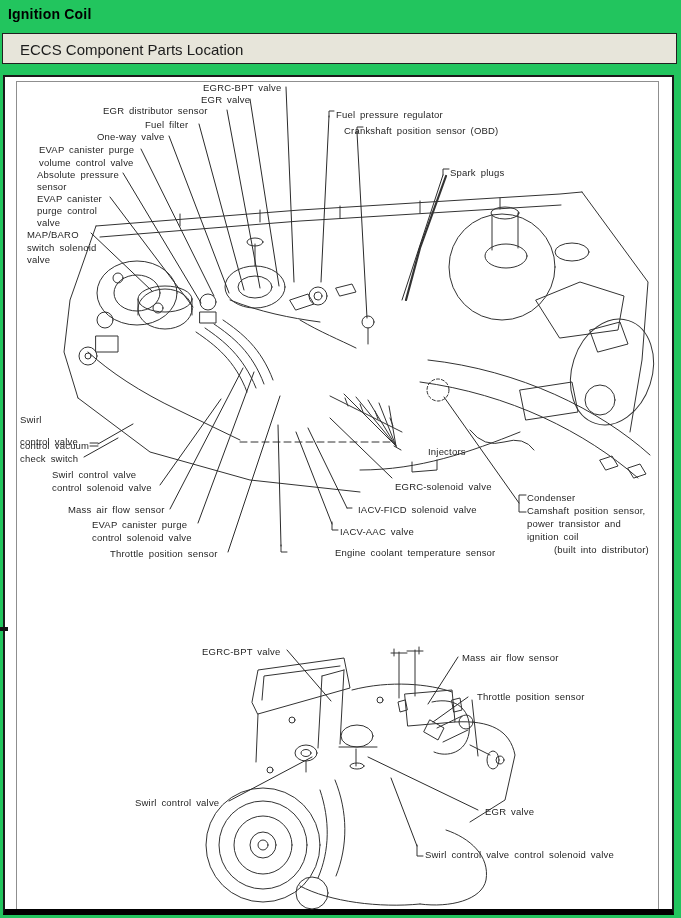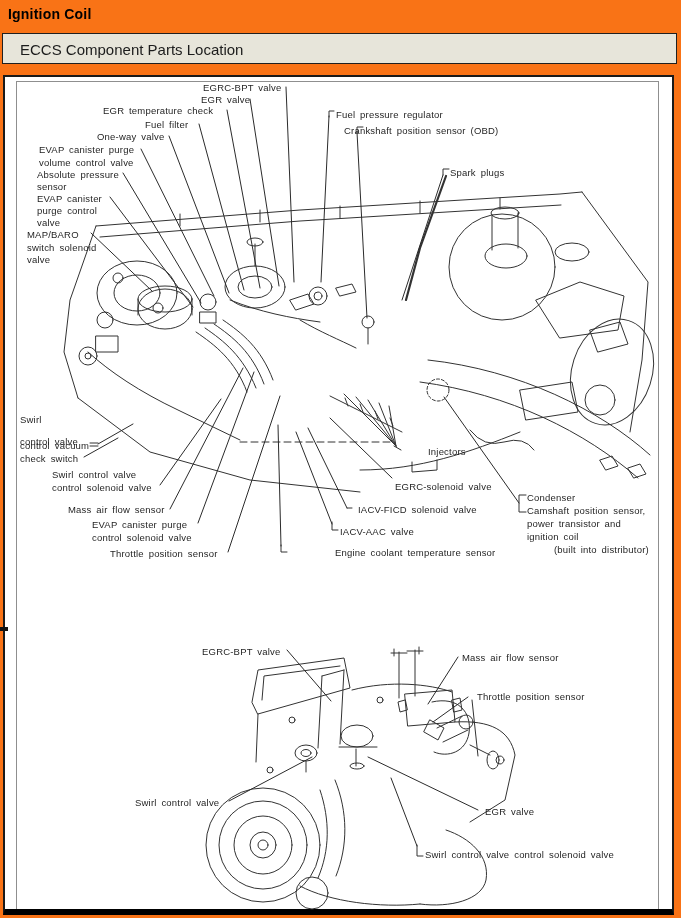--- a/index.html
+++ b/index.html
@@ -4,21 +4,21 @@
 <style>
   :root{
     --header-bg:#e7e5da;
     --frame-dark:#1a1a1a;
     --ink:#1f1f1f;
     --fig-frame:#8f8f8f;
   }
   html,body{margin:0;padding:0;background:#ffffff;}
   body{width:681px;height:918px;overflow:hidden;
        font-family:"Liberation Sans",sans-serif;}
-  .screen{position:relative;width:681px;height:918px;background:#f97316;}
+  .screen{position:relative;width:681px;height:918px;background:#22c55e;}
 
   .page-title{position:absolute;left:8px;top:6px;font-size:14px;font-weight:bold;
               color:#000;letter-spacing:0.2px;}
 
   .section-bar{position:absolute;left:2px;top:33px;width:675px;height:31px;
                box-sizing:border-box;background:var(--header-bg);
                border:1px solid #202020;}
   .section-bar span{display:block;margin:7px 0 0 17px;font-size:15px;color:#1c1c1c;}
 
   .panel{position:absolute;left:3px;top:75px;width:671px;height:840px;
@@ -219,21 +219,21 @@
         <line x1="468" y1="697" x2="433" y2="722"></line>
         <line x1="229" y1="801" x2="312" y2="757"></line>
         <line x1="478" y1="810" x2="368" y2="757"></line>
         <line x1="417" y1="846" x2="391" y2="778"></line>
       </g>
   </svg>
 
   <div id="labels">
       <div class="lbl" style="left: 203px; top: 82px;">EGRC-BPT valve</div>
       <div class="lbl" style="left: 201px; top: 94px;">EGR valve</div>
-      <div class="lbl" style="left: 103px; top: 105px;">EGR temperature check</div>
+      <div class="lbl" style="left: 103px; top: 105px;">EGR distributor sensor</div>
       <div class="lbl" style="left: 145px; top: 119px;">Fuel filter</div>
       <div class="lbl" style="left: 97px; top: 131px;">One-way valve</div>
       <div class="lbl" style="left: 39px; top: 144px;">EVAP canister purge</div>
       <div class="lbl" style="left: 39px; top: 157px;">volume control valve</div>
       <div class="lbl" style="left: 37px; top: 169px;">Absolute pressure</div>
       <div class="lbl" style="left: 37px; top: 181px;">sensor</div>
       <div class="lbl" style="left: 37px; top: 193px;">EVAP canister</div>
       <div class="lbl" style="left: 37px; top: 205px;">purge control</div>
       <div class="lbl" style="left: 37px; top: 217px;">valve</div>
       <div class="lbl" style="left: 27px; top: 229px;">MAP/BARO</div>

